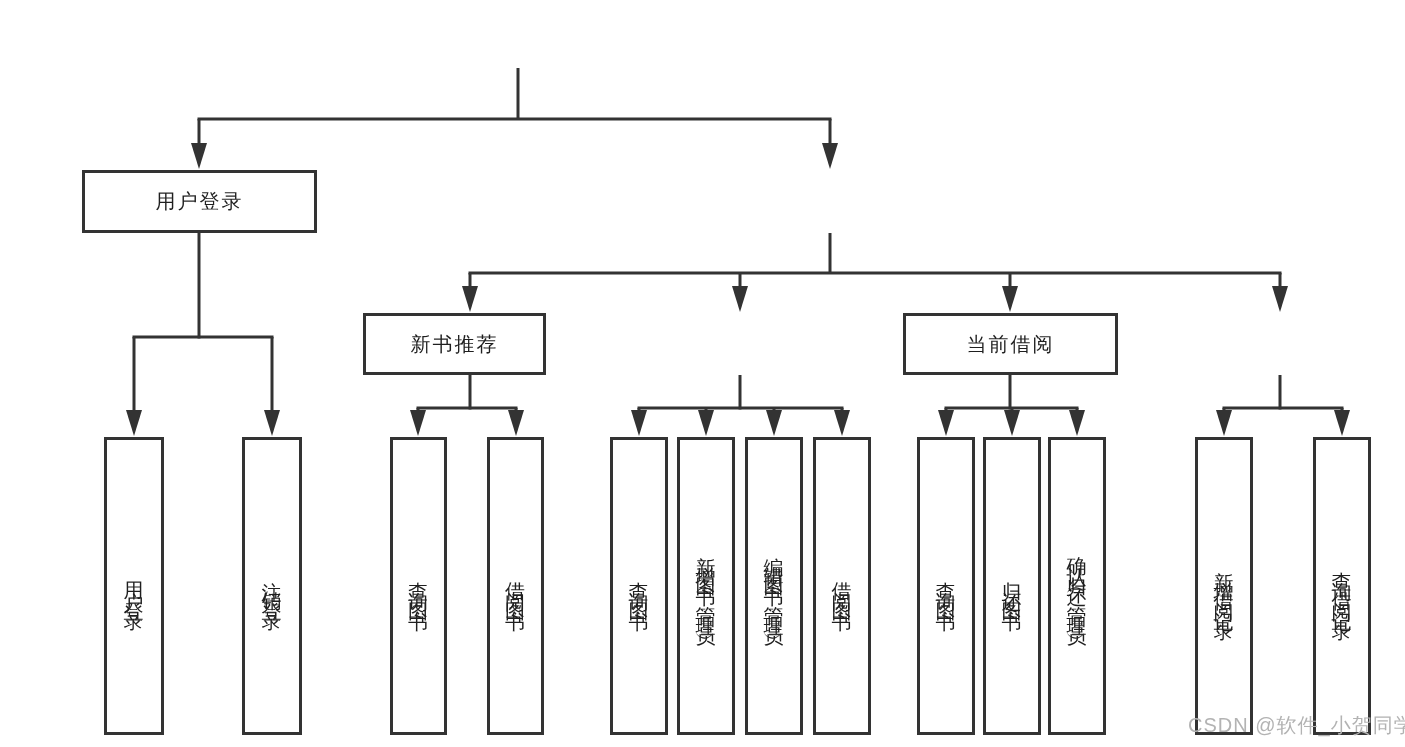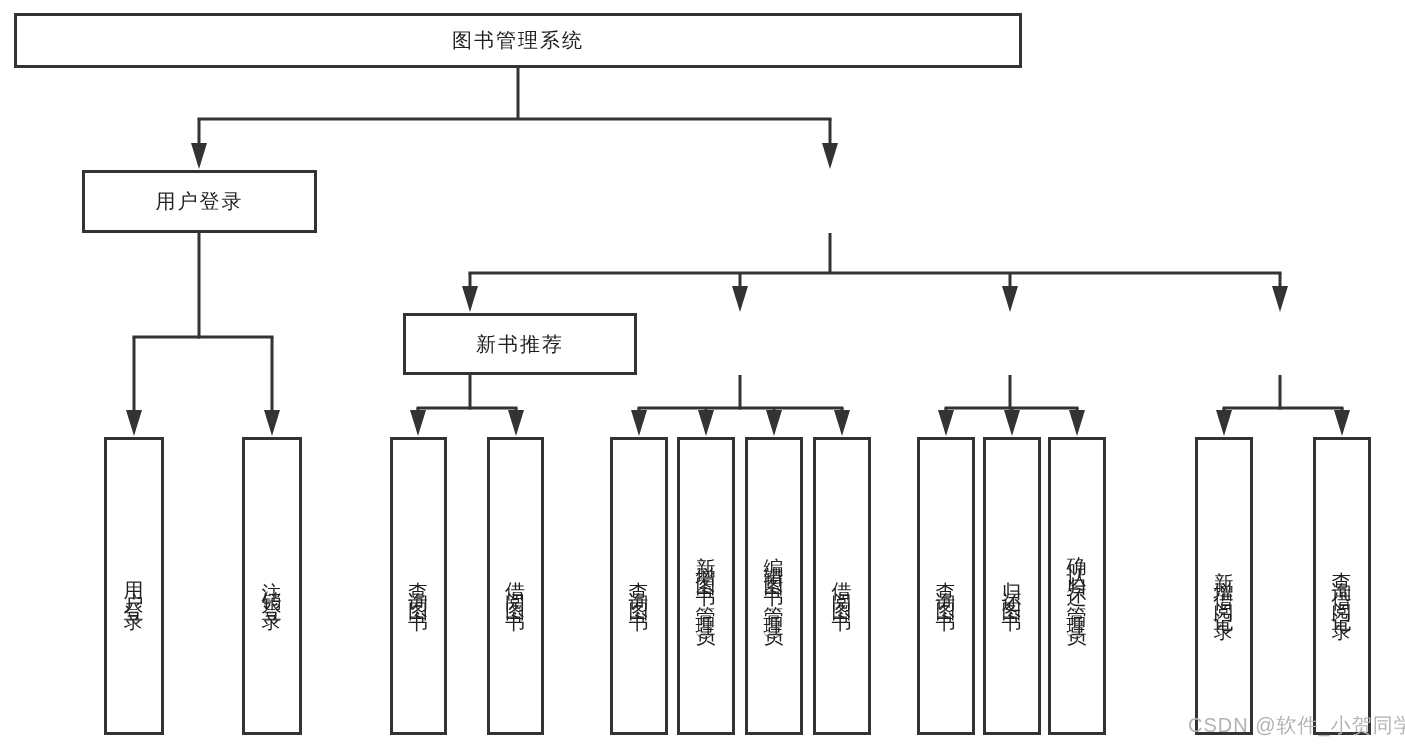--- a/index.html
+++ b/index.html
@@ -27,21 +27,21 @@
   .node-h span{font-size:20px;letter-spacing:2px;white-space:nowrap;}
   .node-v span{
     writing-mode:vertical-rl;text-orientation:upright;
     font-size:20px;letter-spacing:10px;line-height:1;
     white-space:nowrap;
   }
   
   #n-root{left:14px;top:13px;width:1008px;height:55px;}
   #n-user-login{left:82px;top:170px;width:235px;height:63px;}
   #n-book-management{left:713px;top:170px;width:234px;height:63px;}
-  #n-new-book-recommend{left:363px;top:313px;width:234px;height:62px;margin-left:40px;}
+  #n-new-book-recommend{left:363px;top:313px;width:183px;height:62px;}
   #n-book-borrow{left:633px;top:313px;width:215px;height:62px;}
   #n-current-borrow{left:903px;top:313px;width:215px;height:62px;}
   #n-borrow-record{left:1173px;top:313px;width:215px;height:62px;}
   
   .node-v{top:437px;height:298px;width:58px;}
   #leaf-0{left:104px;width:60px;}
   #leaf-1{left:242px;width:60px;}
   #leaf-2{left:390px;width:57px;}
   #leaf-3{left:487px;width:57px;}
   #leaf-4{left:610px;}
@@ -132,30 +132,30 @@
     <g>
       <line x1="1280" y1="375" x2="1280" y2="409.5"></line>
       <line x1="1222.5" y1="408" x2="1343.5" y2="408"></line>
       <line x1="1224" y1="408" x2="1224" y2="418"></line>
       <polygon points="1216,410 1232,410 1224,436"></polygon>
       <line x1="1342" y1="408" x2="1342" y2="418"></line>
       <polygon points="1334,410 1350,410 1342,436"></polygon>
     </g>
   </svg>
 
-  <div class="node node-h" id="n-root">
-    <span>图书管理系统</span>
-  </div>
 
   <div class="node node-h" id="n-user-login">
     <span>用户登录</span>
   </div>
 
   <div class="node node-h" id="n-new-book-recommend">
     <span>新书推荐</span>
+  </div>
+  <div class="node node-h" id="n-current-borrow">
+    <span>当前借阅</span>
   </div>
 
   <div class="node node-v" id="leaf-0">
     <span>用户登录</span>
   </div>
   <div class="node node-v" id="leaf-1">
     <span>注销登录</span>
   </div>
   <div class="node node-v" id="leaf-2">
     <span>查询图书</span>

